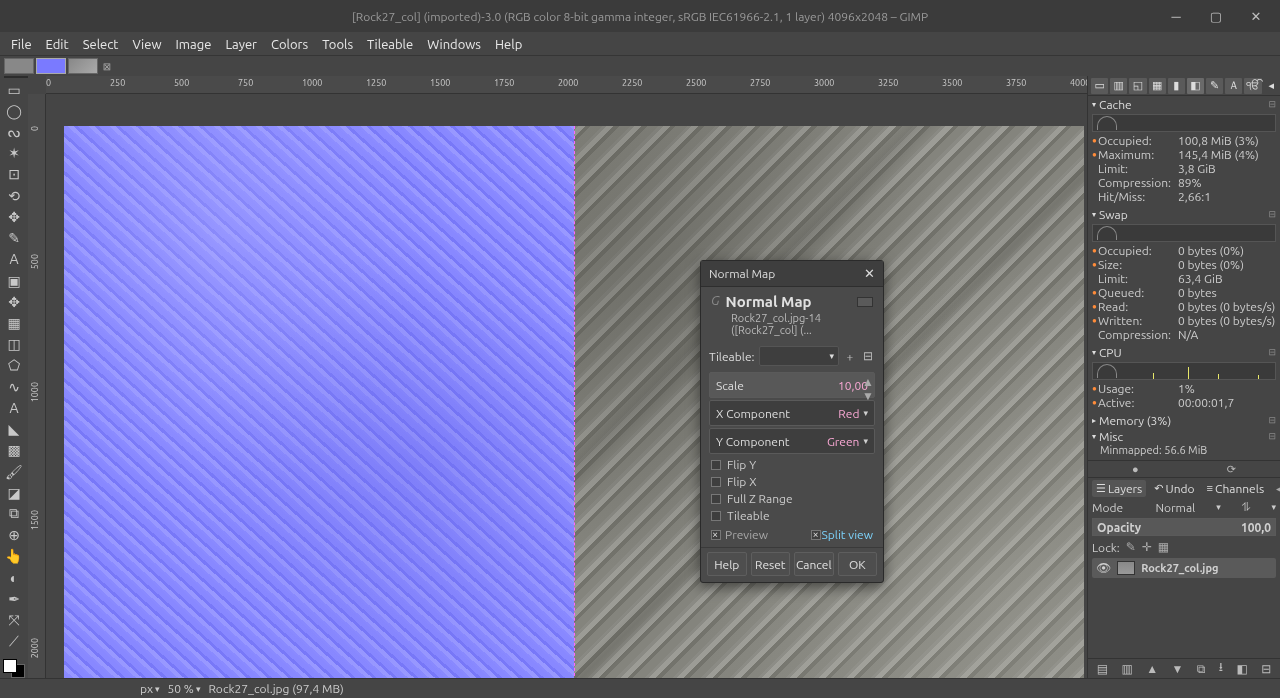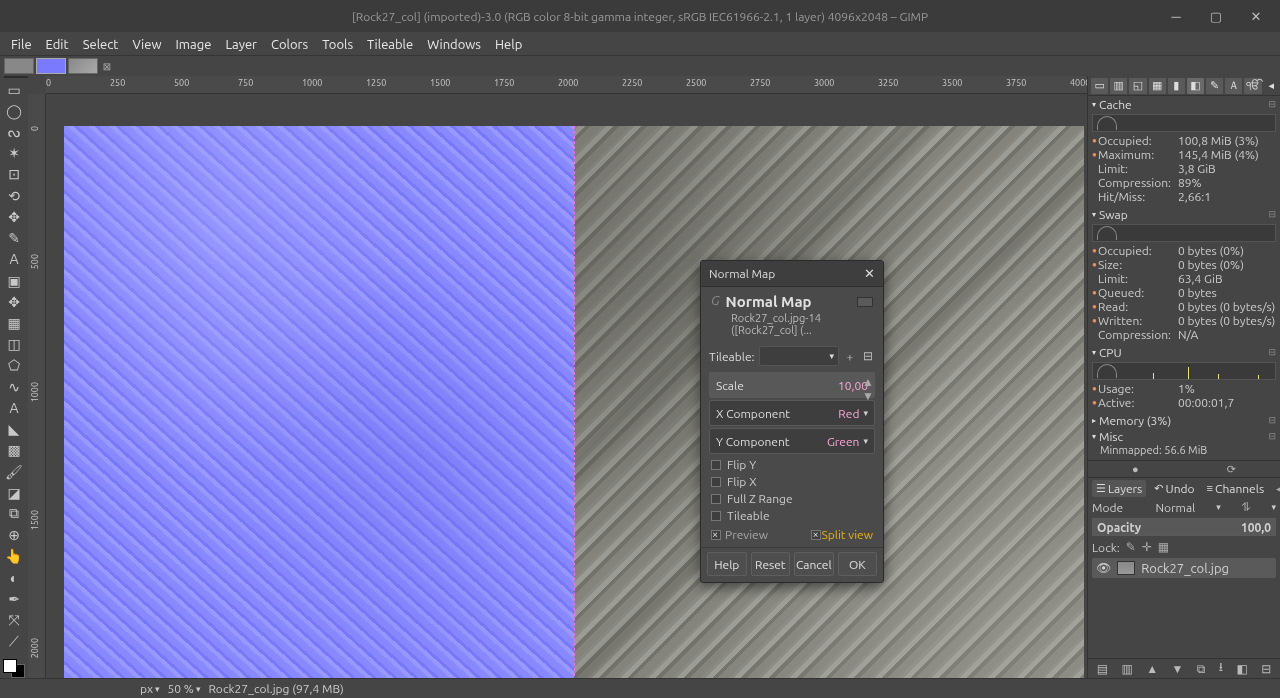--- a/index.html
+++ b/index.html
@@ -104,21 +104,21 @@
 .rp-opacity .lbl { position:relative; z-index:1; }
 .rp-opacity .num { position:relative; z-index:1; margin-left:auto; }
 
 .rp-lock { height:18px; display:flex; align-items:center; padding:0 4px; gap:6px; font-size:11px; color:#ccc; }
 .rp-lock .ic { font-size:12px; color:#aaa; }
 
 .rp-layers-list { flex:1; background:#454545; padding:2px 4px; }
 .rp-layer { height:20px; display:flex; align-items:center; gap:6px; background:#5a5a5a; padding:0 4px; border-radius:2px; }
 .rp-layer .eye { font-size:12px; }
 .rp-layer .lthumb { width:18px; height:14px; background:linear-gradient(#888,#999); border:1px solid #333; }
-.rp-layer .lname { font-size:13px; font-weight:normal; }
+.rp-layer .lname { font-size:11px; font-weight:bold; }
 
 .rp-layer-btns { height:20px; display:flex; align-items:center; justify-content:space-around; border-top:1px solid #333; padding:0 2px; }
 .rp-layer-btns span { font-size:12px; color:#bbb; }
 
 
 .dialog { position:absolute; top:260px; left:700px; width:184px; background:#4a4a4a; border:1px solid #2a2a2a; box-shadow:0 4px 14px rgba(0,0,0,.5); border-radius:3px; }
 .dlg-title { height:26px; background:#3e3e3e; display:flex; align-items:center; padding:0 8px; font-size:12px; color:#ddd; border-bottom:1px solid #2e2e2e; }
 .dlg-title .x { margin-left:auto; font-size:13px; color:#ddd; cursor:pointer; }
 .dlg-hdr { padding:6px 10px 2px 10px; display:flex; align-items:flex-start; gap:6px; }
 .dlg-hdr .g { color:#888; font-size:13px; font-style:italic; }
@@ -134,21 +134,21 @@
 .dlg-field .k { color:#ddd; }
 .dlg-field .v { margin-left:auto; color:#f9a8d4; }
 .dlg-field .dd { font-size:9px; margin-left:4px; }
 .dlg-field .spin { position:absolute; right:2px; top:2px; bottom:2px; width:10px; display:flex; flex-direction:column; justify-content:space-between; font-size:7px; color:#aaa; }
 .dlg-check { display:flex; align-items:center; padding:2px 10px; font-size:12px; color:#ccc; gap:6px; }
 .dlg-check .box { width:10px; height:10px; border:1px solid #777; background:#3e3e3e; }
 .dlg-prev-row { display:flex; align-items:center; padding:4px 10px 6px 10px; font-size:12px; }
 .dlg-prev-row .l { display:flex; align-items:center; gap:4px; }
 .dlg-prev-row .l .box, .dlg-prev-row .r .box { width:10px; height:10px; border:1px solid #777; background:#3e3e3e; position:relative; }
 .dlg-prev-row .l .box::after, .dlg-prev-row .r .box::after { content:"×"; position:absolute; top:-3px; left:0; font-size:11px; color:#ddd; }
-.dlg-prev-row .r { margin-left:auto; display:flex; align-items:center; gap:0; color:#eab308; }
+.dlg-prev-row .r { margin-left:auto; display:flex; align-items:center; gap:0; color:#7dd3fc; }
 .dlg-prev-row .l span.t { color:#a8a8a8; }
 .dlg-btns { display:flex; gap:4px; padding:4px 6px 6px 6px; border-top:1px solid #3a3a3a; }
 .dlg-btns button { flex:1; height:24px; background:#4e4e4e; border:1px solid #5e5e5e; color:#e0e0e0; font-size:12px; border-radius:2px; }
 </style>
 </head>
 <body>
 
 <div class="titlebar">
   <span class="title">[Rock27_col] (imported)-3.0 (RGB color 8-bit gamma integer, sRGB IEC61966-2.1, 1 layer) 4096x2048 – GIMP</span>
   <div class="ctrl">

